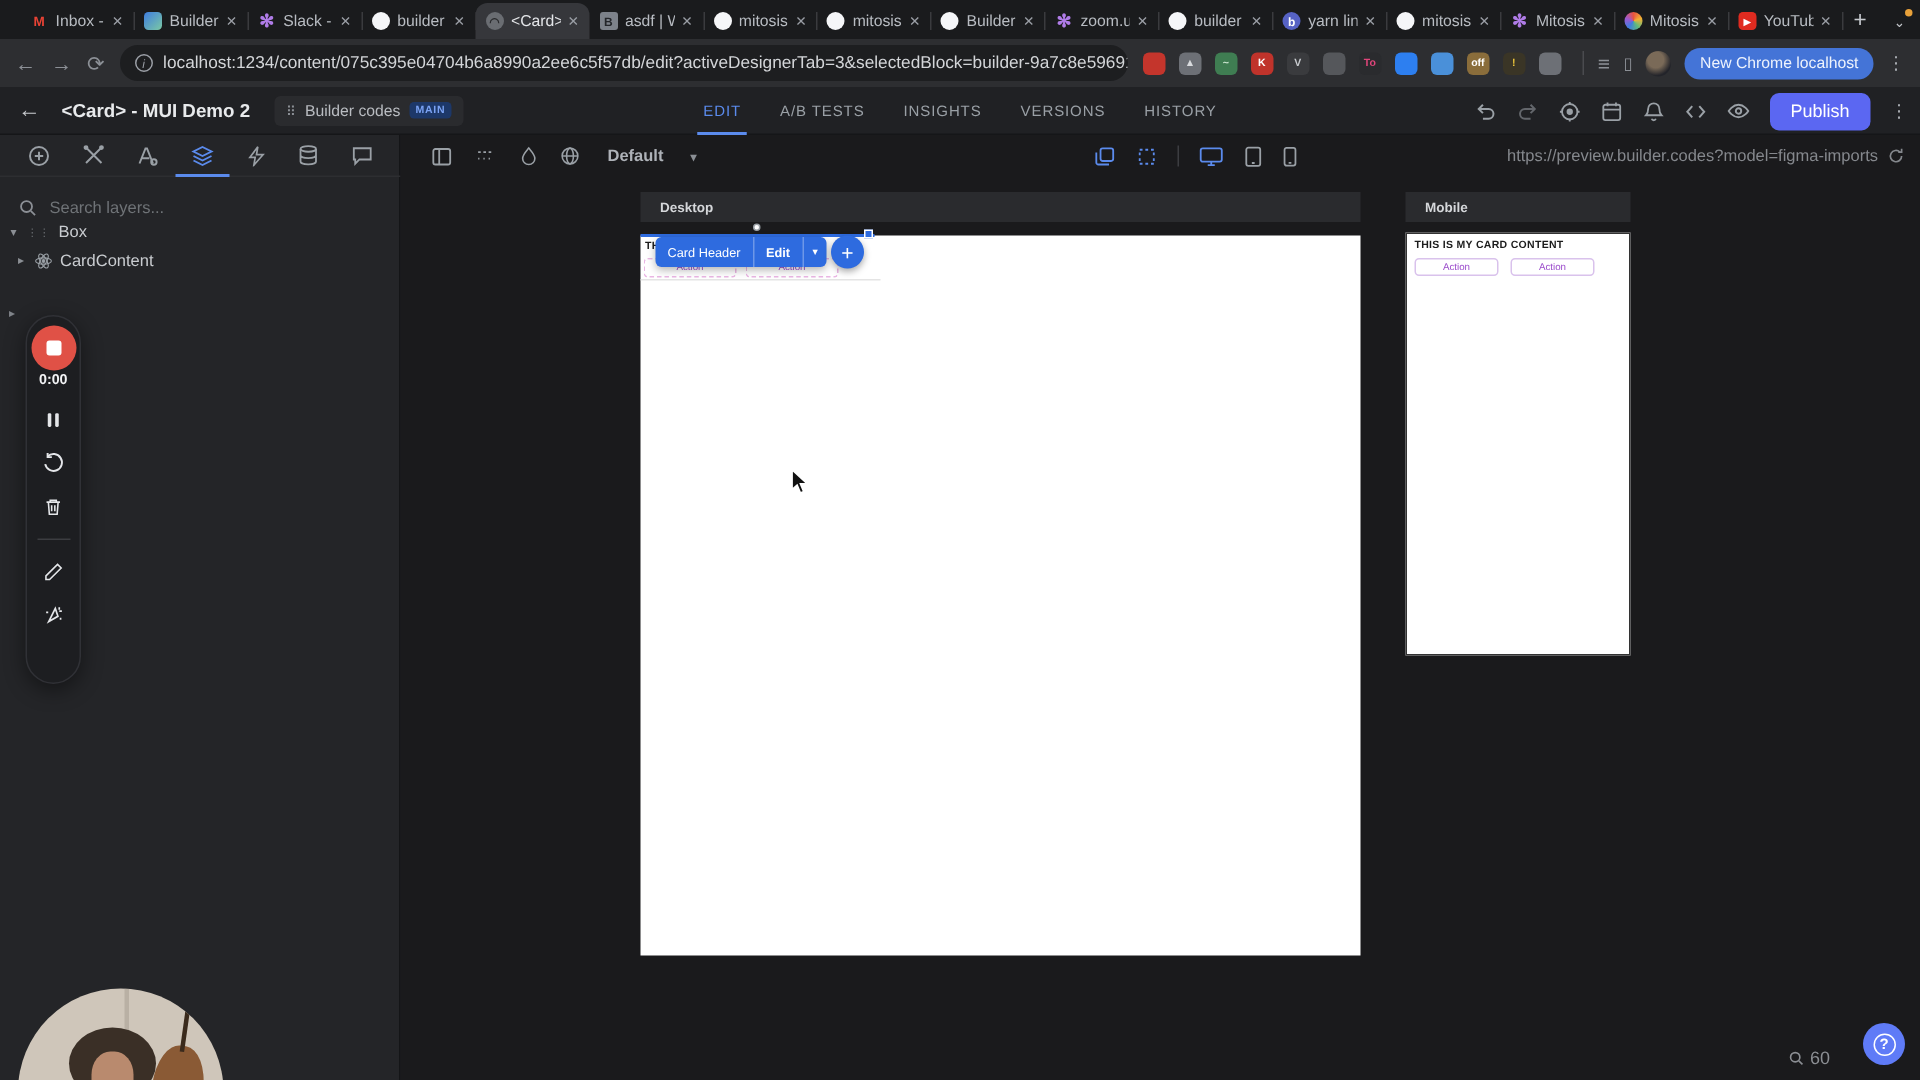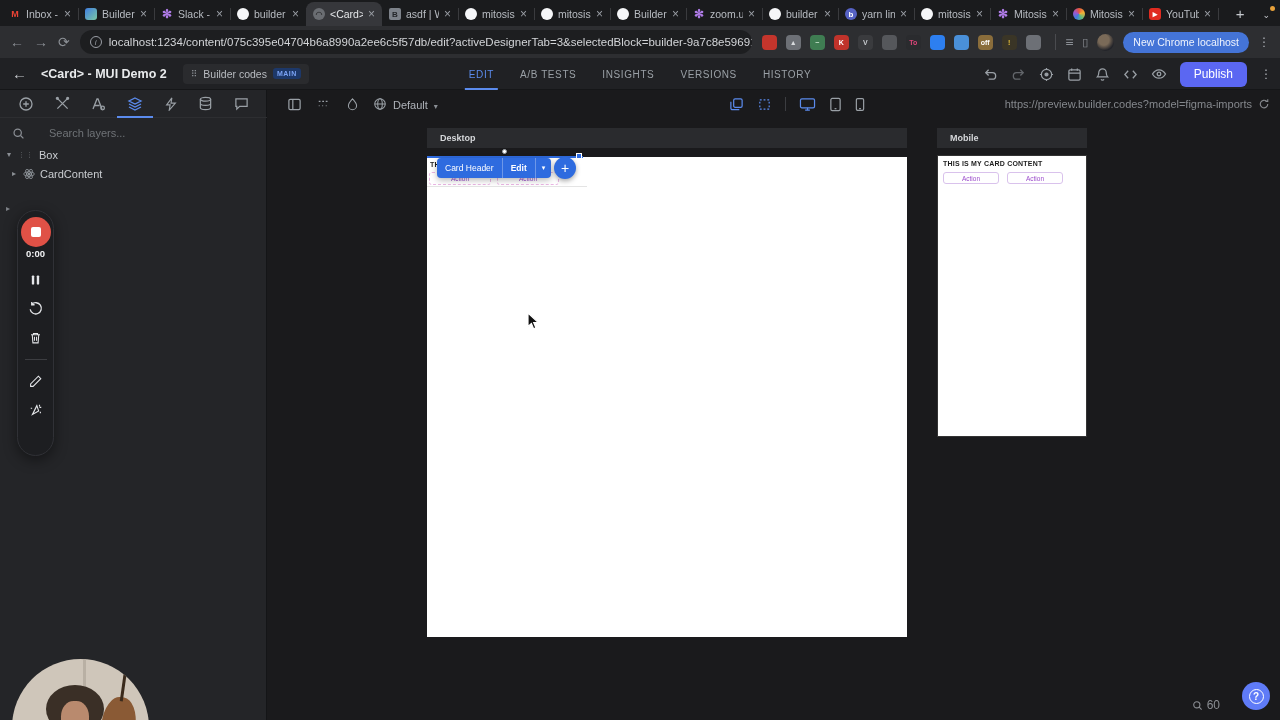--- a/index.html
+++ b/index.html
@@ -3,21 +3,21 @@
 <meta charset="utf-8">
 <style>
   * { margin:0; padding:0; box-sizing:border-box; }
   html,body { width:1280px; height:720px; overflow:hidden; background:#1a1a1c;
     font-family:"Liberation Sans", sans-serif; }
   .abs { position:absolute; }
   #stage { position:relative; width:1280px; height:720px; }
 
   
   #tabstrip { left:0; top:0; width:1280px; height:26px; background:#1a1b1d;
-    display:flex; align-items:flex-end; padding-left:2px; }
+    display:flex; align-items:flex-end; padding-left:13px; }
   .btab { height:24px; display:flex; align-items:center; gap:5px; padding:0 7px;
     min-width:0; flex:0 1 76px; border-radius:8px 8px 0 0; color:#b8bcc2;
     font-size:10.5px; position:relative; }
   .btab:not(.active)::after { content:""; position:absolute; right:-1px; top:6px;
     height:12px; width:1px; background:#3a3b3e; }
   .btab.active { background:#36373b; color:#e4e6e9; }
   .btab-label { white-space:nowrap; overflow:hidden; flex:1; }
   .btab-close { color:#9a9ea5; font-size:12px; line-height:1; flex:0 0 auto; }
   .favicon { width:12px; height:12px; border-radius:3px; flex:0 0 auto;
     display:inline-flex; align-items:center; justify-content:center;
@@ -93,21 +93,21 @@
 
   #side-iconrow { position:absolute; left:0; top:0; width:267px; height:28px;
     display:flex; align-items:center; justify-content:space-around; padding:0 8px;
     border-bottom:1px solid #2d2e31; }
   .sic { color:#9aa0a6; display:inline-flex; position:relative; height:28px;
     align-items:center; }
   .sic.active { color:#5b8bed; }
   .sic.active::after { content:""; position:absolute; left:-10px; right:-10px;
     bottom:0; height:2px; background:#5b8bed; }
   #search-row { position:absolute; left:0; top:31px; width:267px; height:24px;
-    display:flex; align-items:center; gap:24px; padding:0 12px; }
+    display:flex; align-items:flex-end; gap:8px; padding:0 12px; }
   #search-input { background:transparent; border:none; outline:none; color:#cfd2d6;
     font-size:11px; width:200px; font-family:inherit; }
   #search-input::placeholder { color:#6f7377; }
   #layer-tree { position:absolute; left:0; top:55px; width:267px; }
   .lrow { height:19px; display:flex; align-items:center; font-size:11px;
     color:#c9ccd0; gap:5px; }
   .lrow .caret { color:#8b8f95; font-size:8px; width:8px; text-align:center; }
   .lrow.selected { background:#3e74e0; color:#fff; }
   .drag-dots { color:#6f7377; font-size:7px; letter-spacing:1px; }
   .atom { display:inline-flex; }
@@ -136,21 +136,21 @@
   .wc-hair { position:absolute; left:34px; top:26px; width:58px; height:48px;
     background:#3a2f26; border-radius:50%; }
   .wc-face { position:absolute; left:49px; top:42px; width:28px; height:34px;
     background:#b98a6e; border-radius:45%; }
 
   
   #canvas-toolbar { position:absolute; left:0; top:0; width:1013px; height:28px;
     display:flex; align-items:center; gap:14px; padding:0 20px; }
   .cic { color:#9aa0a6; display:inline-flex; }
   .cic.blue { color:#5b8bed; }
-  #locale { display:flex; align-items:flex-end; gap:6px; color:#aeb2b8; font-size:11px; }
+  #locale { display:flex; align-items:center; gap:18px; color:#aeb2b8; font-size:11px;font-weight:bold; }
   #device-group { position:absolute; left:462px; top:0; height:28px; display:flex;
     align-items:center; gap:13px; }
   .vsep { width:1px; height:14px; background:#3c3d41; }
   #preview-url { position:absolute; right:10px; top:0; height:28px; display:flex;
     align-items:center; gap:6px; color:#85888d; font-size:11px; }
 
   
   .frame-head { position:absolute; background:#2a2b2e; color:#d5d7da; font-size:9px;
     font-weight:bold; display:flex; align-items:center; padding:0 13px; height:20px; }
   #desktop-head { left:160px; top:38px; width:480px; }

